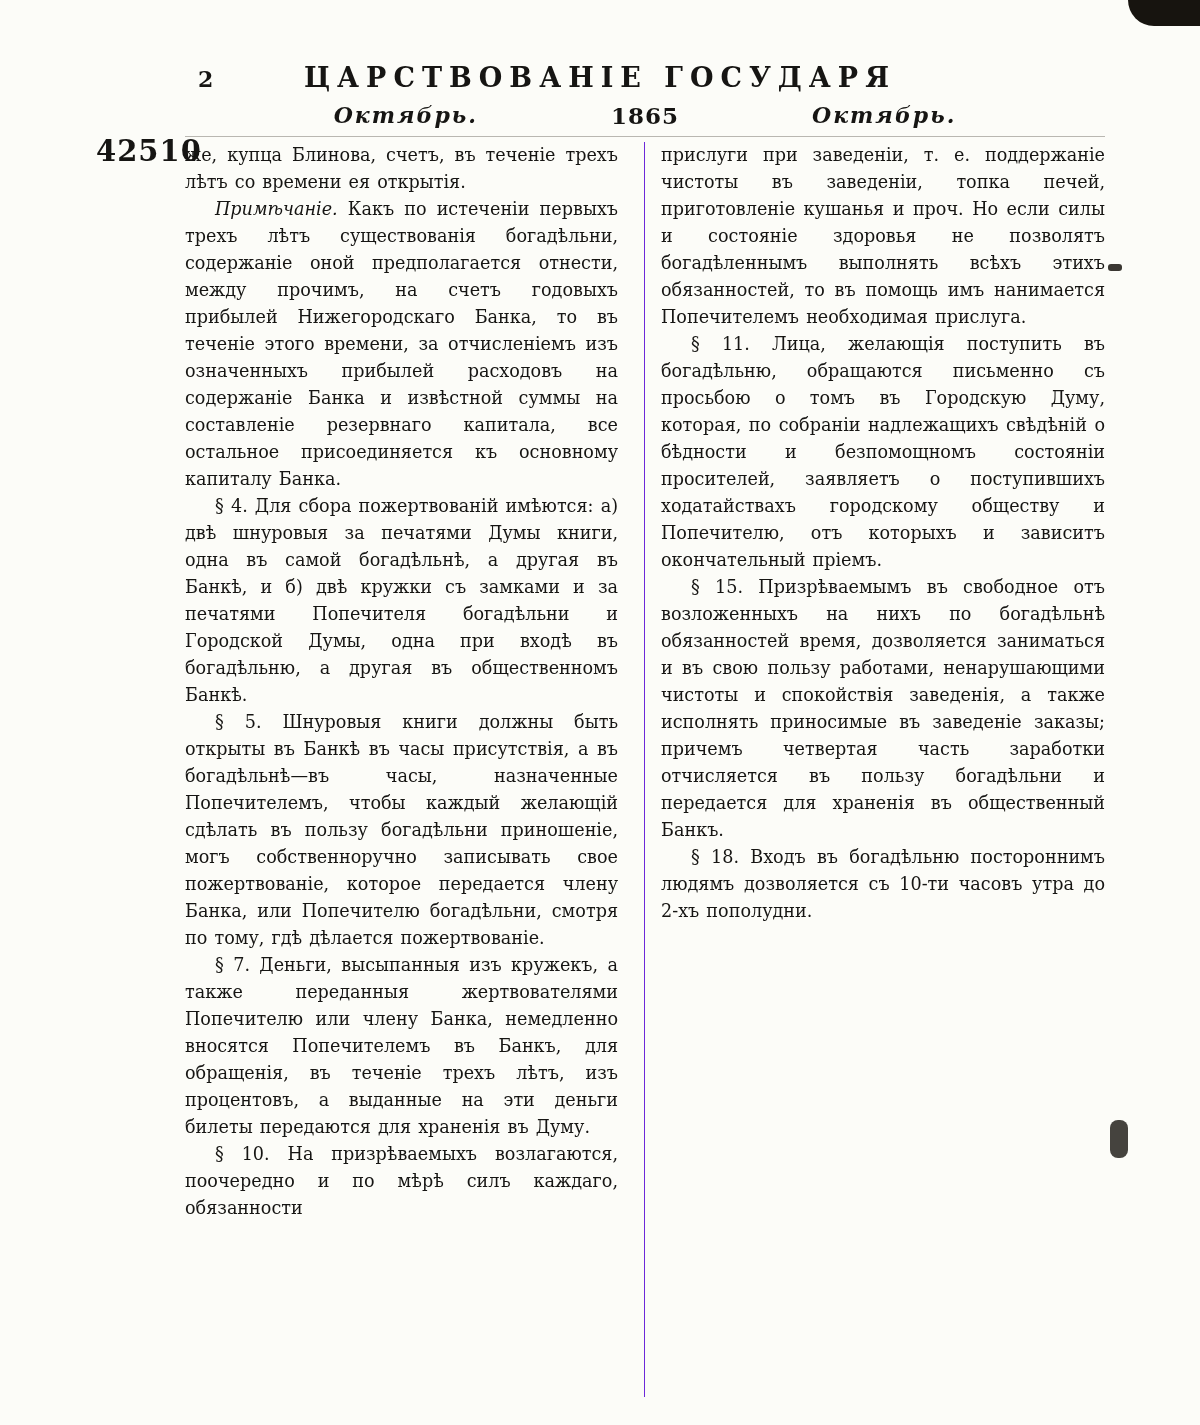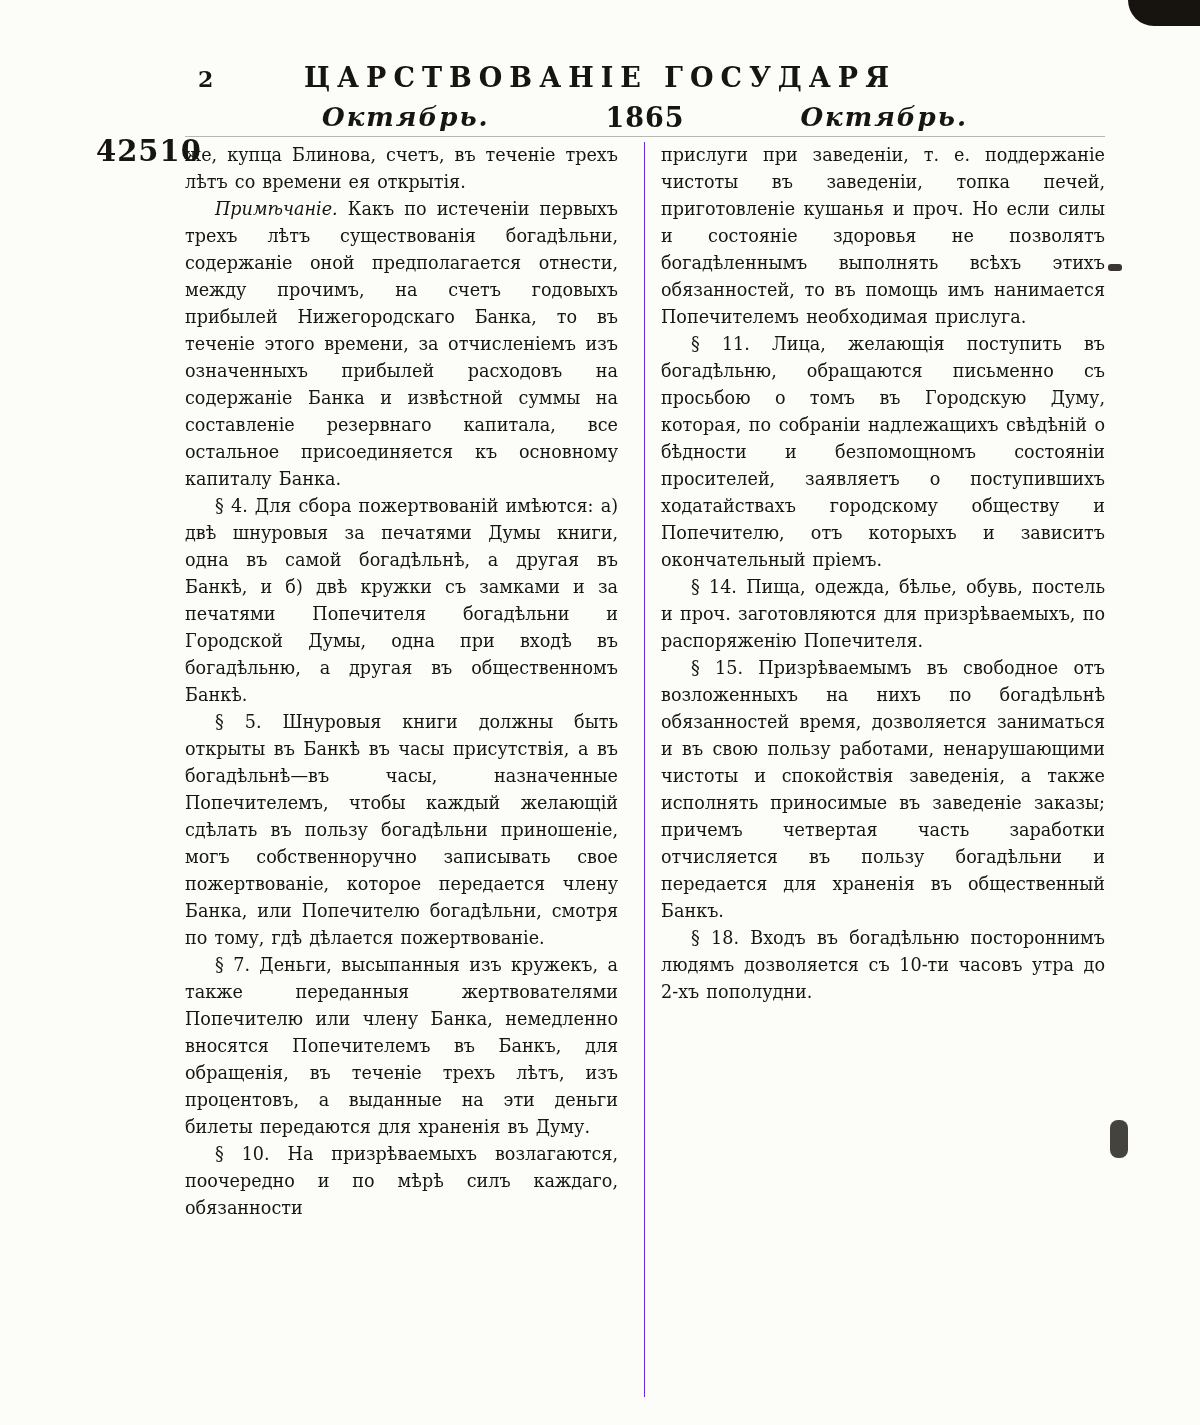--- a/index.html
+++ b/index.html
@@ -23,27 +23,27 @@
     margin:0;text-align:center;
     font-size:27px;font-weight:bold;
     letter-spacing:7px;white-space:nowrap;
   }
   .subheader{
     position:absolute;left:185px;top:102px;width:920px;height:34px;
     border-bottom:1px solid rgba(60,55,45,.35);
   }
   .month{
     position:absolute;top:0;transform:translateX(-50%);
-    font-style:italic;font-weight:bold;font-size:26px;letter-spacing:2px;
+    font-style:italic;font-weight:bold;font-size:22px;letter-spacing:2px;
   }
   .month.left{left:24%;}
   .month.right{left:76%;}
   .year{
     position:absolute;left:50%;top:0;transform:translateX(-50%);
-    font-weight:bold;font-size:27px;letter-spacing:1px;
+    font-weight:bold;font-size:23px;letter-spacing:1px;
   }
   
   .act-number{
     position:absolute;left:96px;top:134px;
     font-size:29px;font-weight:bold;letter-spacing:1px;
   }
   
   .columns{
     position:absolute;left:185px;top:142px;width:920px;bottom:28px;
     display:flex;
@@ -92,19 +92,18 @@
         <p class="para no-indent">же, купца Блинова, счетъ, въ теченіе трехъ лѣтъ со времени ея открытія.</p>
         <p class="para"><em>Примѣчаніе. </em>Какъ по истеченіи первыхъ трехъ лѣтъ существованія богадѣльни, содержаніе оной предполагается отнести, между прочимъ, на счетъ годовыхъ прибылей Нижегородскаго Банка, то въ теченіе этого времени, за отчисленіемъ изъ означенныхъ прибылей расходовъ на содержаніе Банка и извѣстной суммы на составленіе резервнаго капитала, все остальное присоединяется къ основному капиталу Банка.</p>
         <p class="para">§ 4. Для сбора пожертвованій имѣются: а) двѣ шнуровыя за печатями Думы книги, одна въ самой богадѣльнѣ, а другая въ Банкѣ, и б) двѣ кружки съ замками и за печатями Попечителя богадѣльни и Городской Думы, одна при входѣ въ богадѣльню, а другая въ общественномъ Банкѣ.</p>
         <p class="para">§ 5. Шнуровыя книги должны быть открыты въ Банкѣ въ часы присутствія, а въ богадѣльнѣ—въ часы, назначенные Попечителемъ, чтобы каждый желающій сдѣлать въ пользу богадѣльни приношеніе, могъ собственноручно записывать свое пожертвованіе, которое передается члену Банка, или Попечителю богадѣльни, смотря по тому, гдѣ дѣлается пожертвованіе.</p>
         <p class="para">§ 7. Деньги, высыпанныя изъ кружекъ, а также переданныя жертвователями Попечителю или члену Банка, немедленно вносятся Попечителемъ въ Банкъ, для обращенія, въ теченіе трехъ лѣтъ, изъ процентовъ, а выданные на эти деньги билеты передаются для храненія въ Думу.</p>
         <p class="para">§ 10. На призрѣваемыхъ возлагаются, поочередно и по мѣрѣ силъ каждаго, обязанности</p>
       </section>
     <section class="col right" id="col-right">
         <p class="para no-indent">прислуги при заведеніи, т. е. поддержаніе чистоты въ заведеніи, топка печей, приготовленіе кушанья и проч. Но если силы и состояніе здоровья не позволятъ богадѣленнымъ выполнять всѣхъ этихъ обязанностей, то въ помощь имъ нанимается Попечителемъ необходимая прислуга.</p>
         <p class="para">§ 11. Лица, желающія поступить въ богадѣльню, обращаются письменно съ просьбою о томъ въ Городскую Думу, которая, по собраніи надлежащихъ свѣдѣній о бѣдности и безпомощномъ состояніи просителей, заявляетъ о поступившихъ ходатайствахъ городскому обществу и Попечителю, отъ которыхъ и зависитъ окончательный пріемъ.</p>
-        <p class="para">§ 14. Пища, одежда, бѣлье, обувь, постель и проч. заготовляются для призрѣваемыхъ, по распоряженію Попечителя.</p>
         <p class="para">§ 15. Призрѣваемымъ въ свободное отъ возложенныхъ на нихъ по богадѣльнѣ обязанностей время, дозволяется заниматься и въ свою пользу работами, ненарушающими чистоты и спокойствія заведенія, а также исполнять приносимые въ заведеніе заказы; причемъ четвертая часть заработки отчисляется въ пользу богадѣльни и передается для храненія въ общественный Банкъ.</p>
         <p class="para">§ 18. Входъ въ богадѣльню постороннимъ людямъ дозволяется съ 10-ти часовъ утра до 2-хъ пополудни.</p>
       </section>
   </main>
 
 </div>
 
 </body></html>

